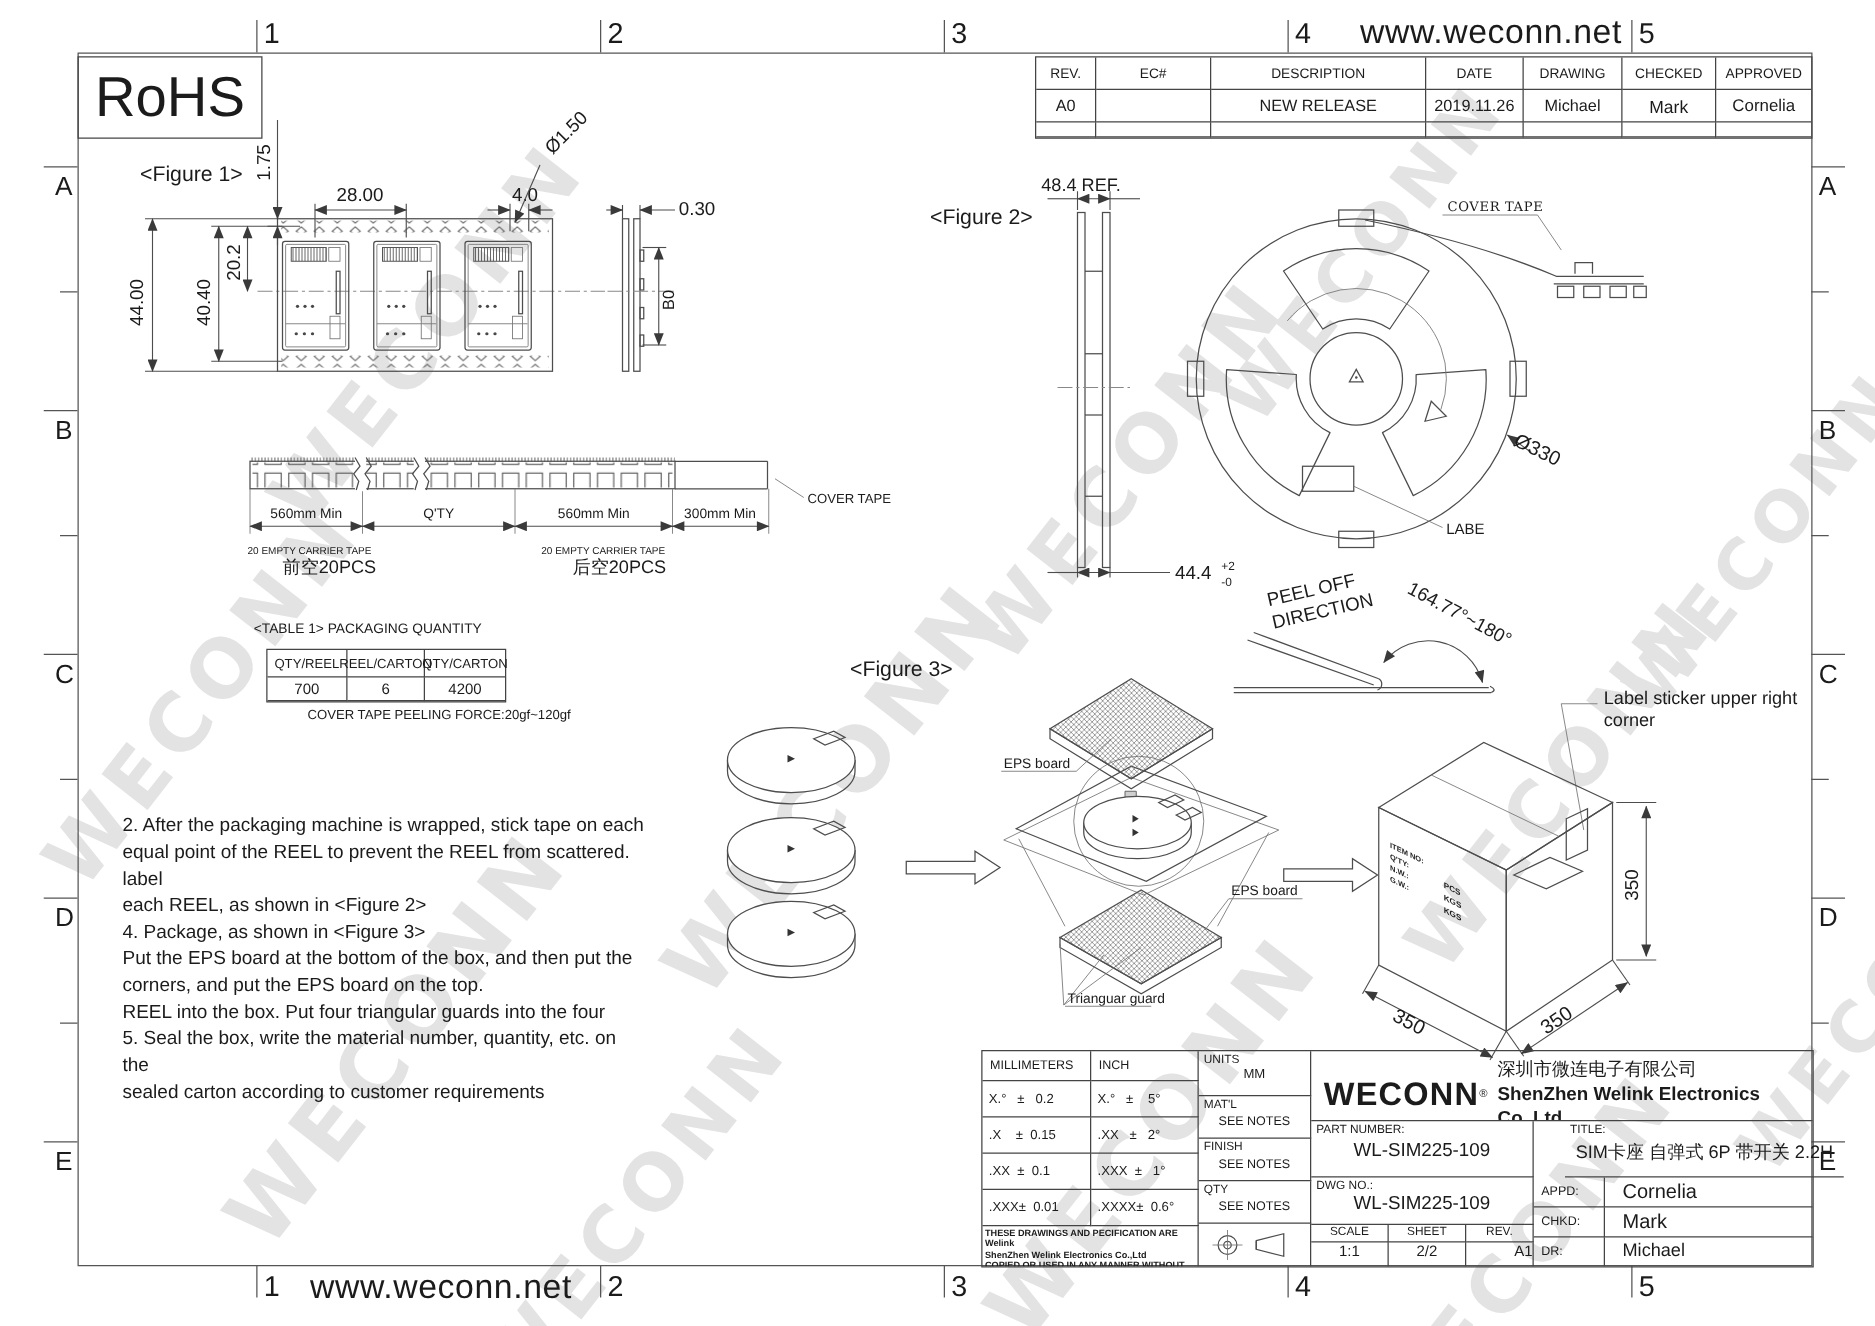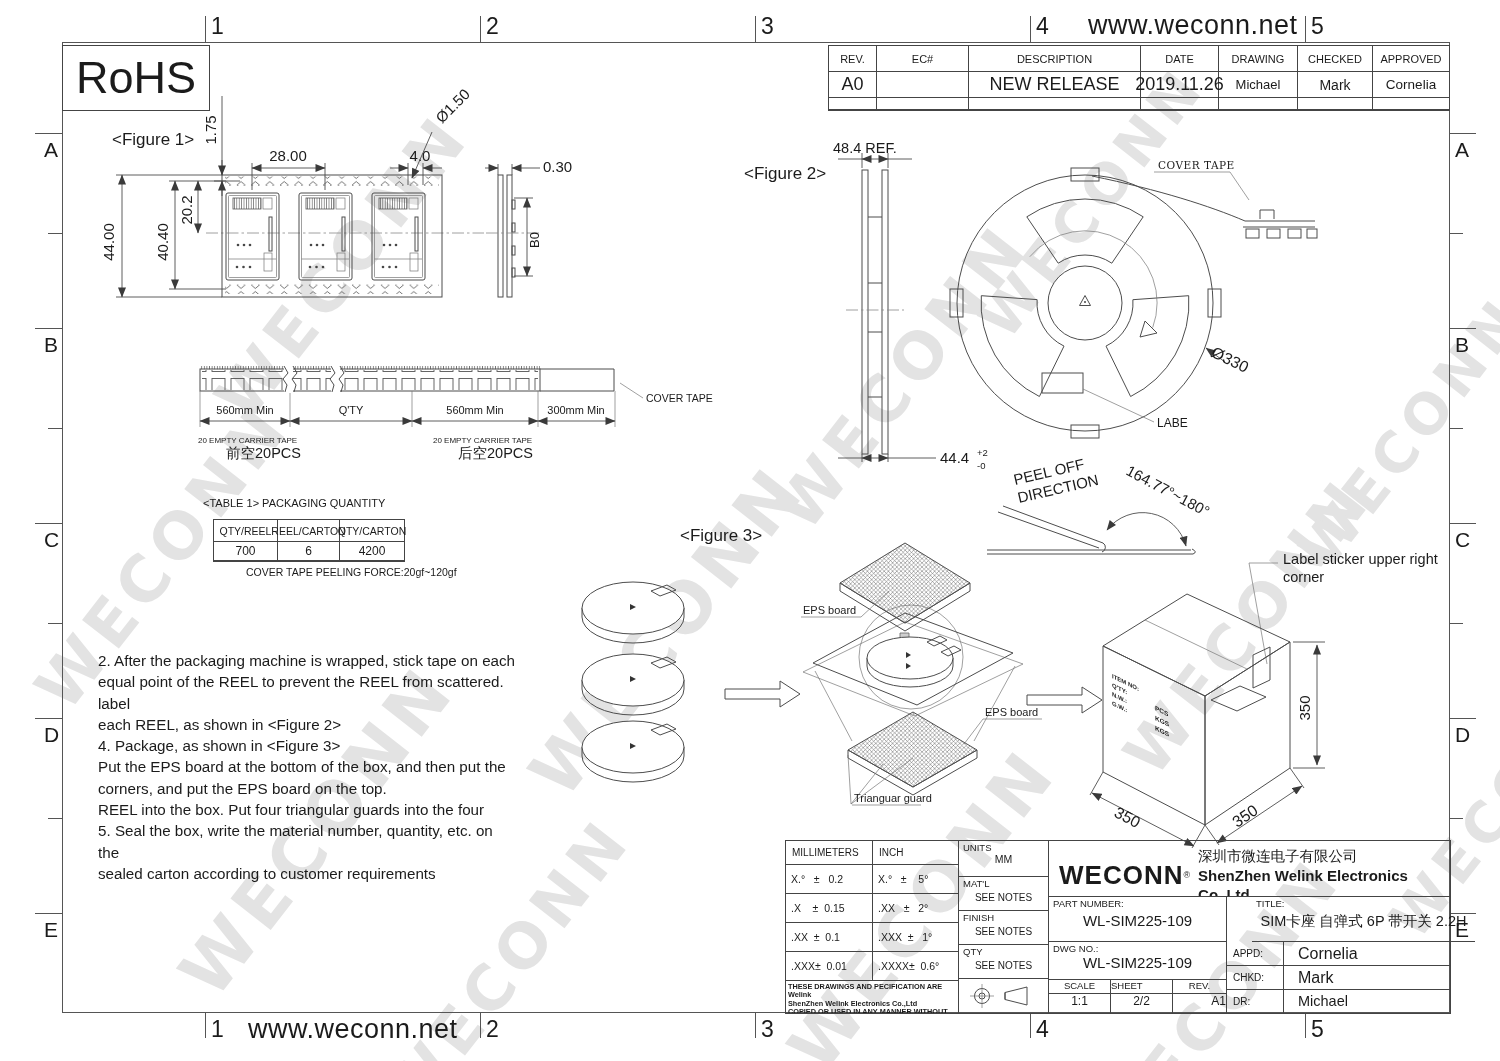--- a/index.html
+++ b/index.html
@@ -16,21 +16,21 @@
   .glet{position:absolute;font-size:21px;z-index:2}
   .url{position:absolute;font-size:27px;letter-spacing:.5px;z-index:2}
   .rohs{position:absolute;left:62px;top:45px;width:146px;height:64px;border:1px solid #444;
         display:flex;align-items:center;justify-content:center;font-size:45px;z-index:2;background:transparent}
   .figlab{position:absolute;font-size:17px;z-index:3}
   
   .rev{position:absolute;left:828px;top:45px;display:grid;z-index:2;
        grid-template-columns:48px 92px 172px 78px 79px 75px 76px;grid-template-rows:26px 26px 12px;
        border:1px solid #444}
   .rc{border-right:1px solid #444;border-bottom:1px solid #444;display:flex;align-items:center;justify-content:center;
-      font-size:18px;box-sizing:border-box}
+      font-size:13px;box-sizing:border-box}
   .rc:nth-child(7n){border-right:none}
   .rev .hdr{font-size:11px}
   
   .t1{position:absolute;left:213px;top:519px;display:grid;z-index:2;
       grid-template-columns:64px 62px 64px;grid-template-rows:22px 19px;border:1px solid #444}
   .t1 .rc{font-size:10.5px}
   .t1 .val{font-size:12px}
   .t1 .rc:nth-child(3n){border-right:none}
   .note{position:absolute;left:98px;top:650px;width:418px;z-index:2;font-size:15.2px;line-height:21.3px;z-index:2}
   
@@ -540,21 +540,21 @@
     </div>
     <div class="tc nbr" style="left:466px;top:56px;width:223px;height:45px">
       <span class="cl">TITLE:</span>
       <span class="cv" style="font-size:14.5px;padding-top:3px">SIM卡座 自弹式 6P 带开关 2.2H</span>
     </div>
     <div class="tc" style="left:263px;top:101px;width:178px;height:38px">
       <span class="cl">DWG NO.:</span>
       <span class="cv">WL-SIM225-109</span>
     </div>
     <div class="tc" style="left:263px;top:139px;width:62px;height:14px;font-size:9.5px;text-align:center">SCALE</div>
-    <div class="tc" style="left:325px;top:139px;width:62px;height:14px;font-size:9.5px;text-align:left">SHEET</div>
+    <div class="tc" style="left:325px;top:139px;width:62px;height:14px;font-size:9.5px;text-align:center">SHEET</div>
     <div class="tc" style="left:387px;top:139px;width:54px;height:14px;font-size:9.5px;text-align:center">REV.</div>
     <div class="tc nbb" style="left:263px;top:153px;width:62px;height:19px;font-size:12px;text-align:center">1:1</div>
     <div class="tc nbb" style="left:325px;top:153px;width:62px;height:19px;font-size:12px;text-align:center">2/2</div>
     <div class="tc nbb" style="left:387px;top:153px;width:54px;height:19px;font-size:12px;text-align:right">A1</div>
     <div class="tc" style="left:441px;top:101px;width:57px;height:24px;font-size:10px;line-height:24px;padding-left:6px">APPD:</div>
     <div class="tc nbr" style="left:498px;top:101px;width:166px;height:24px;font-size:16px;line-height:23px;padding-left:14px">Cornelia</div>
     <div class="tc" style="left:441px;top:125px;width:57px;height:24px;font-size:10px;line-height:24px;padding-left:6px">CHKD:</div>
     <div class="tc nbr" style="left:498px;top:125px;width:166px;height:24px;font-size:16px;line-height:23px;padding-left:14px">Mark</div>
     <div class="tc nbb" style="left:441px;top:149px;width:57px;height:23px;font-size:10px;line-height:23px;padding-left:6px">DR:</div>
     <div class="tc nbr nbb" style="left:498px;top:149px;width:166px;height:23px;font-size:14.5px;line-height:22px;padding-left:14px">Michael</div>

